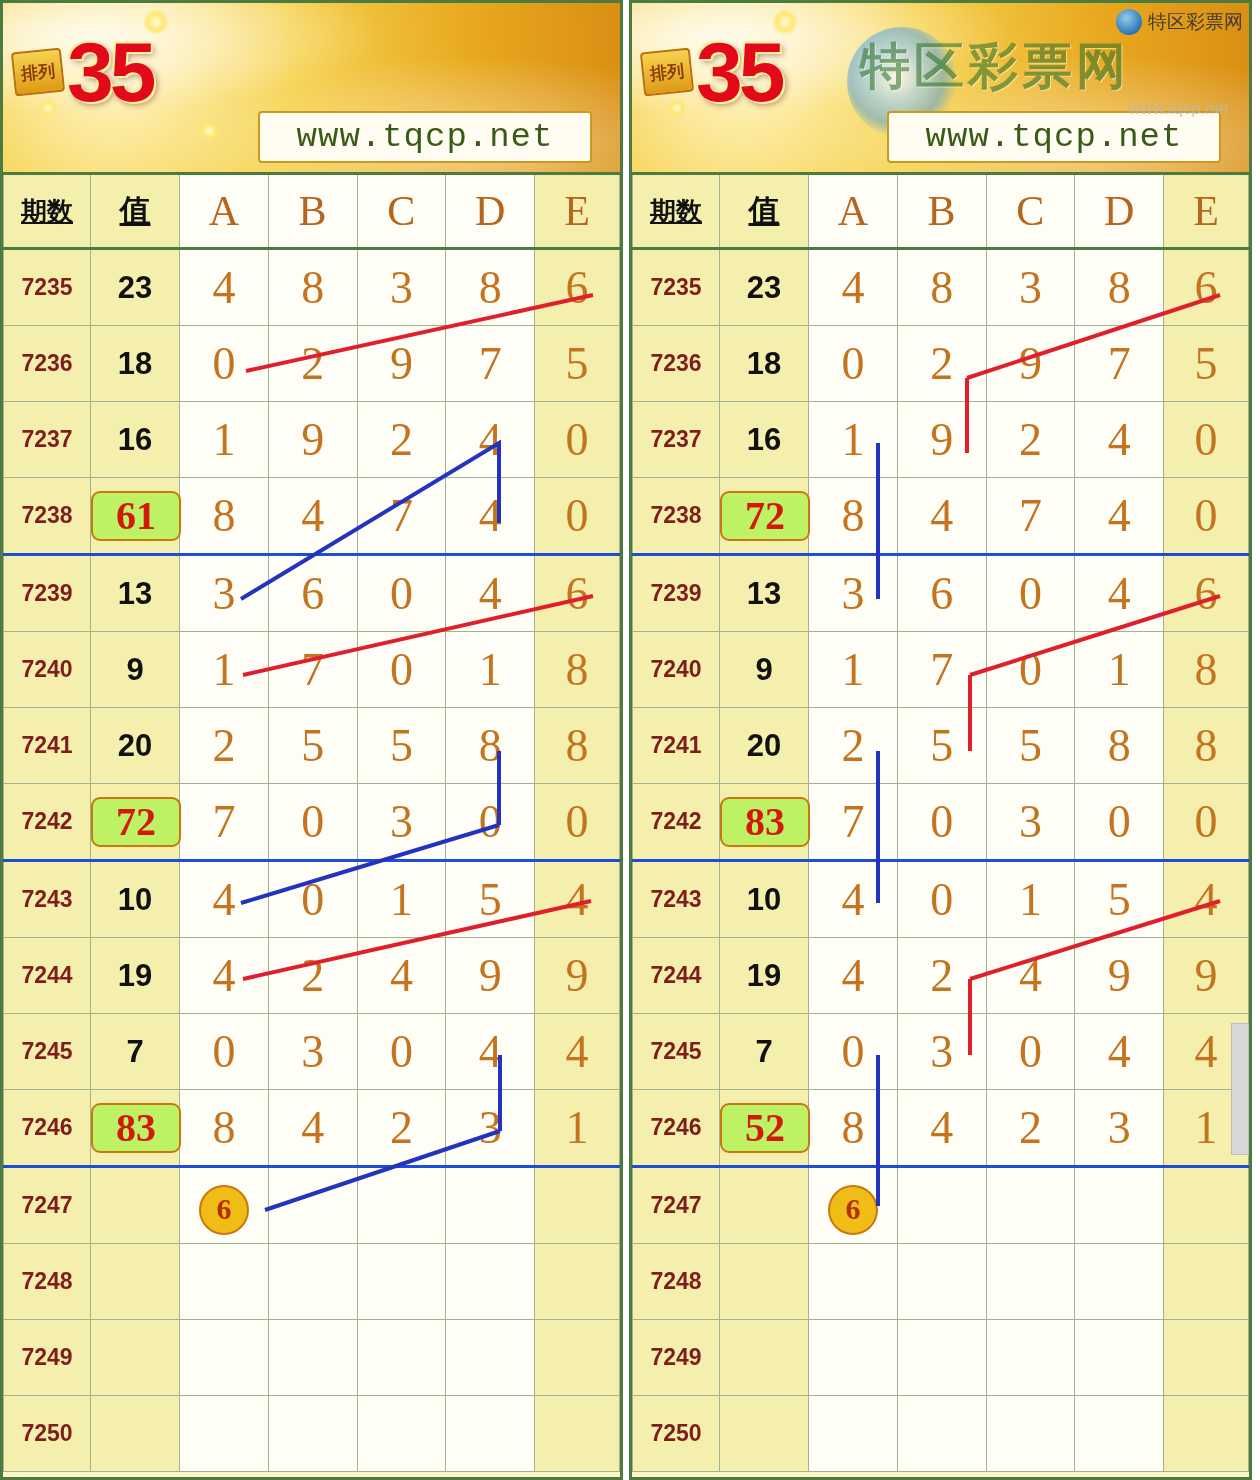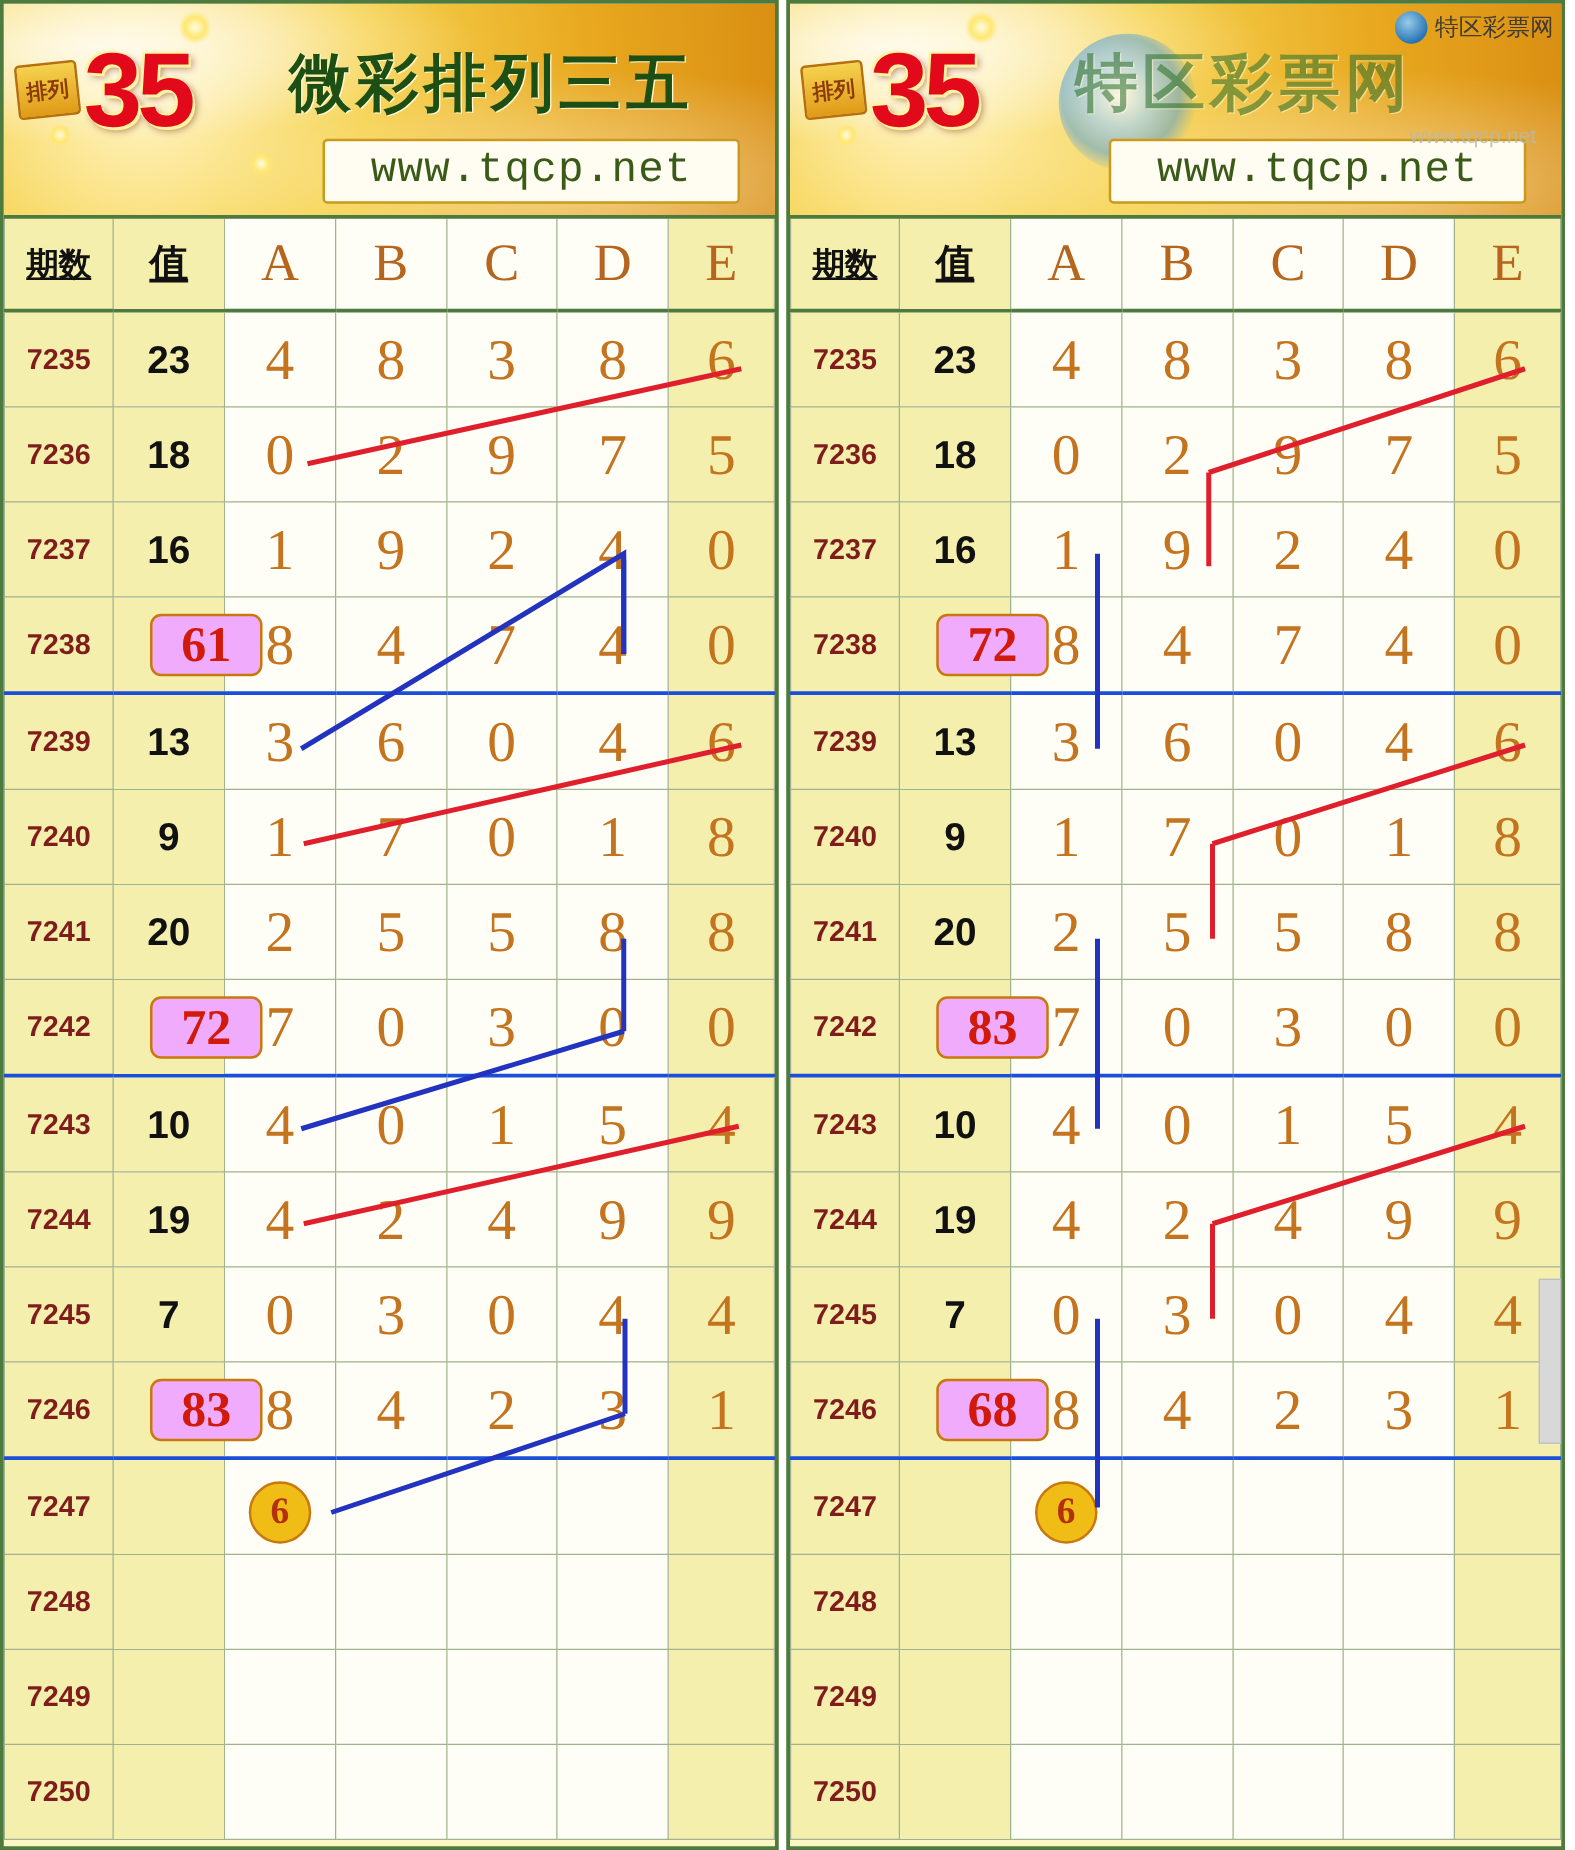--- a/index.html
+++ b/index.html
@@ -181,29 +181,28 @@
   }
   td.c-e{
     width:84px;
     background:#f5efae;
     font-size:46px;color:#c4731f;
   }
   .hl{
     display:inline-block;
     min-width:74px;
     padding:2px 6px;
-    background:#f0abfc;
+    background:#bef264;
     border:2px solid #c8780d;
     border-radius:9px;
     color:#d21a0c;
     font-size:40px;
     font-weight:bold;
     line-height:1.05;
     font-family:"Liberation Serif", serif;
-    margin-left:29px;
   }
   .sep-top td{border-top:3px solid #1d4ed8;}
   .ball{
     display:inline-block;
     width:46px;height:46px;
     line-height:44px;
     border-radius:50%;
     background:#f0bd17;
     border:2px solid #c8780d;
     color:#b3300b;
@@ -232,21 +231,20 @@
   <div class="panel">
     <div class="banner">
       <div class="shine"></div>
       <div class="star" style="left:140px;top:6px;"></div>
       <div class="star" style="left:36px;top:96px;width:18px;height:18px;"></div>
       <div class="star" style="left:196px;top:118px;width:20px;height:20px;"></div>
       <div class="logo-box">
         <div class="logo-tag">排列</div>
         <div class="big35">35</div>
       </div>
-      <div class="banner-title">微彩排列三五</div>
       <div class="url-box">www.tqcp.net</div>
     </div>
 
     <table>
       <tbody>
           <tr class="hdr">
         <td class="c-qi h-qi">期数</td>
         <td class="c-val h-zhi">值</td>
         <td class="h-letter">A</td>
         <td class="h-letter">B</td>
@@ -548,21 +546,21 @@
             <td class="c-qi">7245</td>
             <td class="c-val">7</td>
             <td class="c-num">0</td>
             <td class="c-num">3</td>
             <td class="c-num">0</td>
             <td class="c-num">4</td>
             <td class="c-e">4</td>
           </tr>
           <tr class="row">
             <td class="c-qi">7246</td>
-            <td class="c-val"><span class="hl">68</span></td>
+            <td class="c-val"><span class="hl">52</span></td>
             <td class="c-num">8</td>
             <td class="c-num">4</td>
             <td class="c-num">2</td>
             <td class="c-num">3</td>
             <td class="c-e">1</td>
           </tr>
           <tr class="row sep-top">
             <td class="c-qi">7247</td>
             <td class="c-val"></td>
             <td class="c-num"><span class="ball">6</span></td>

